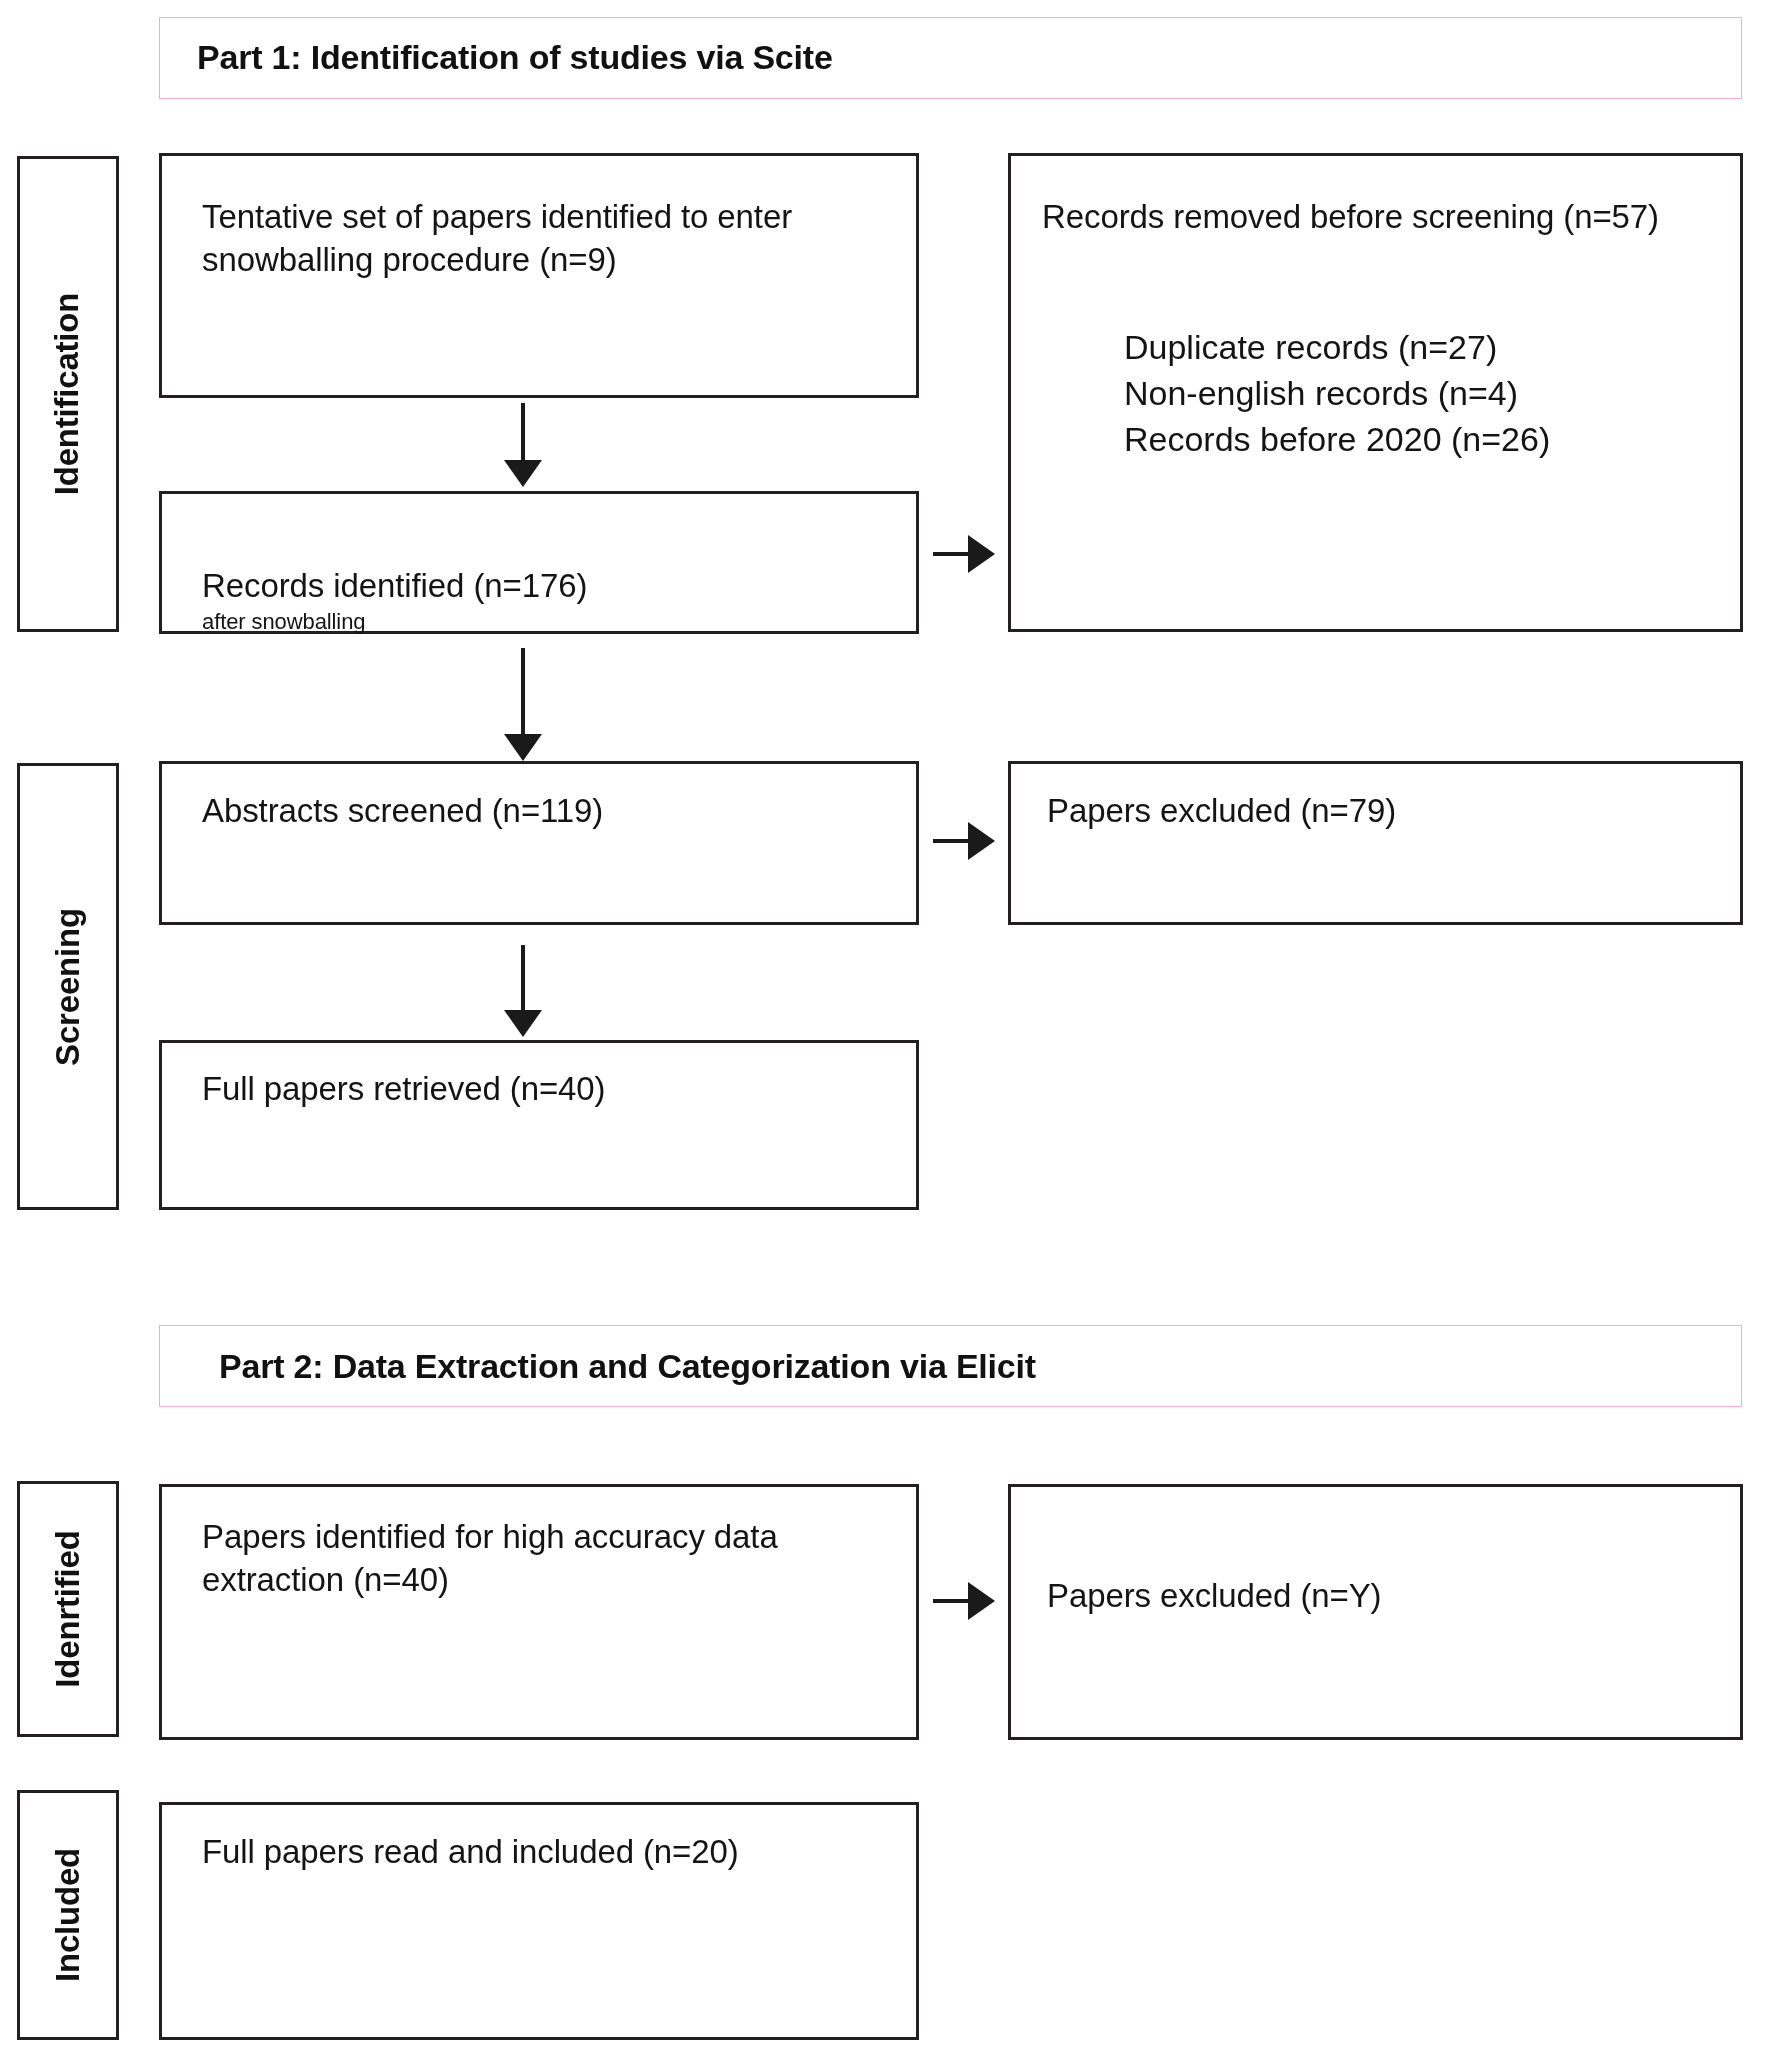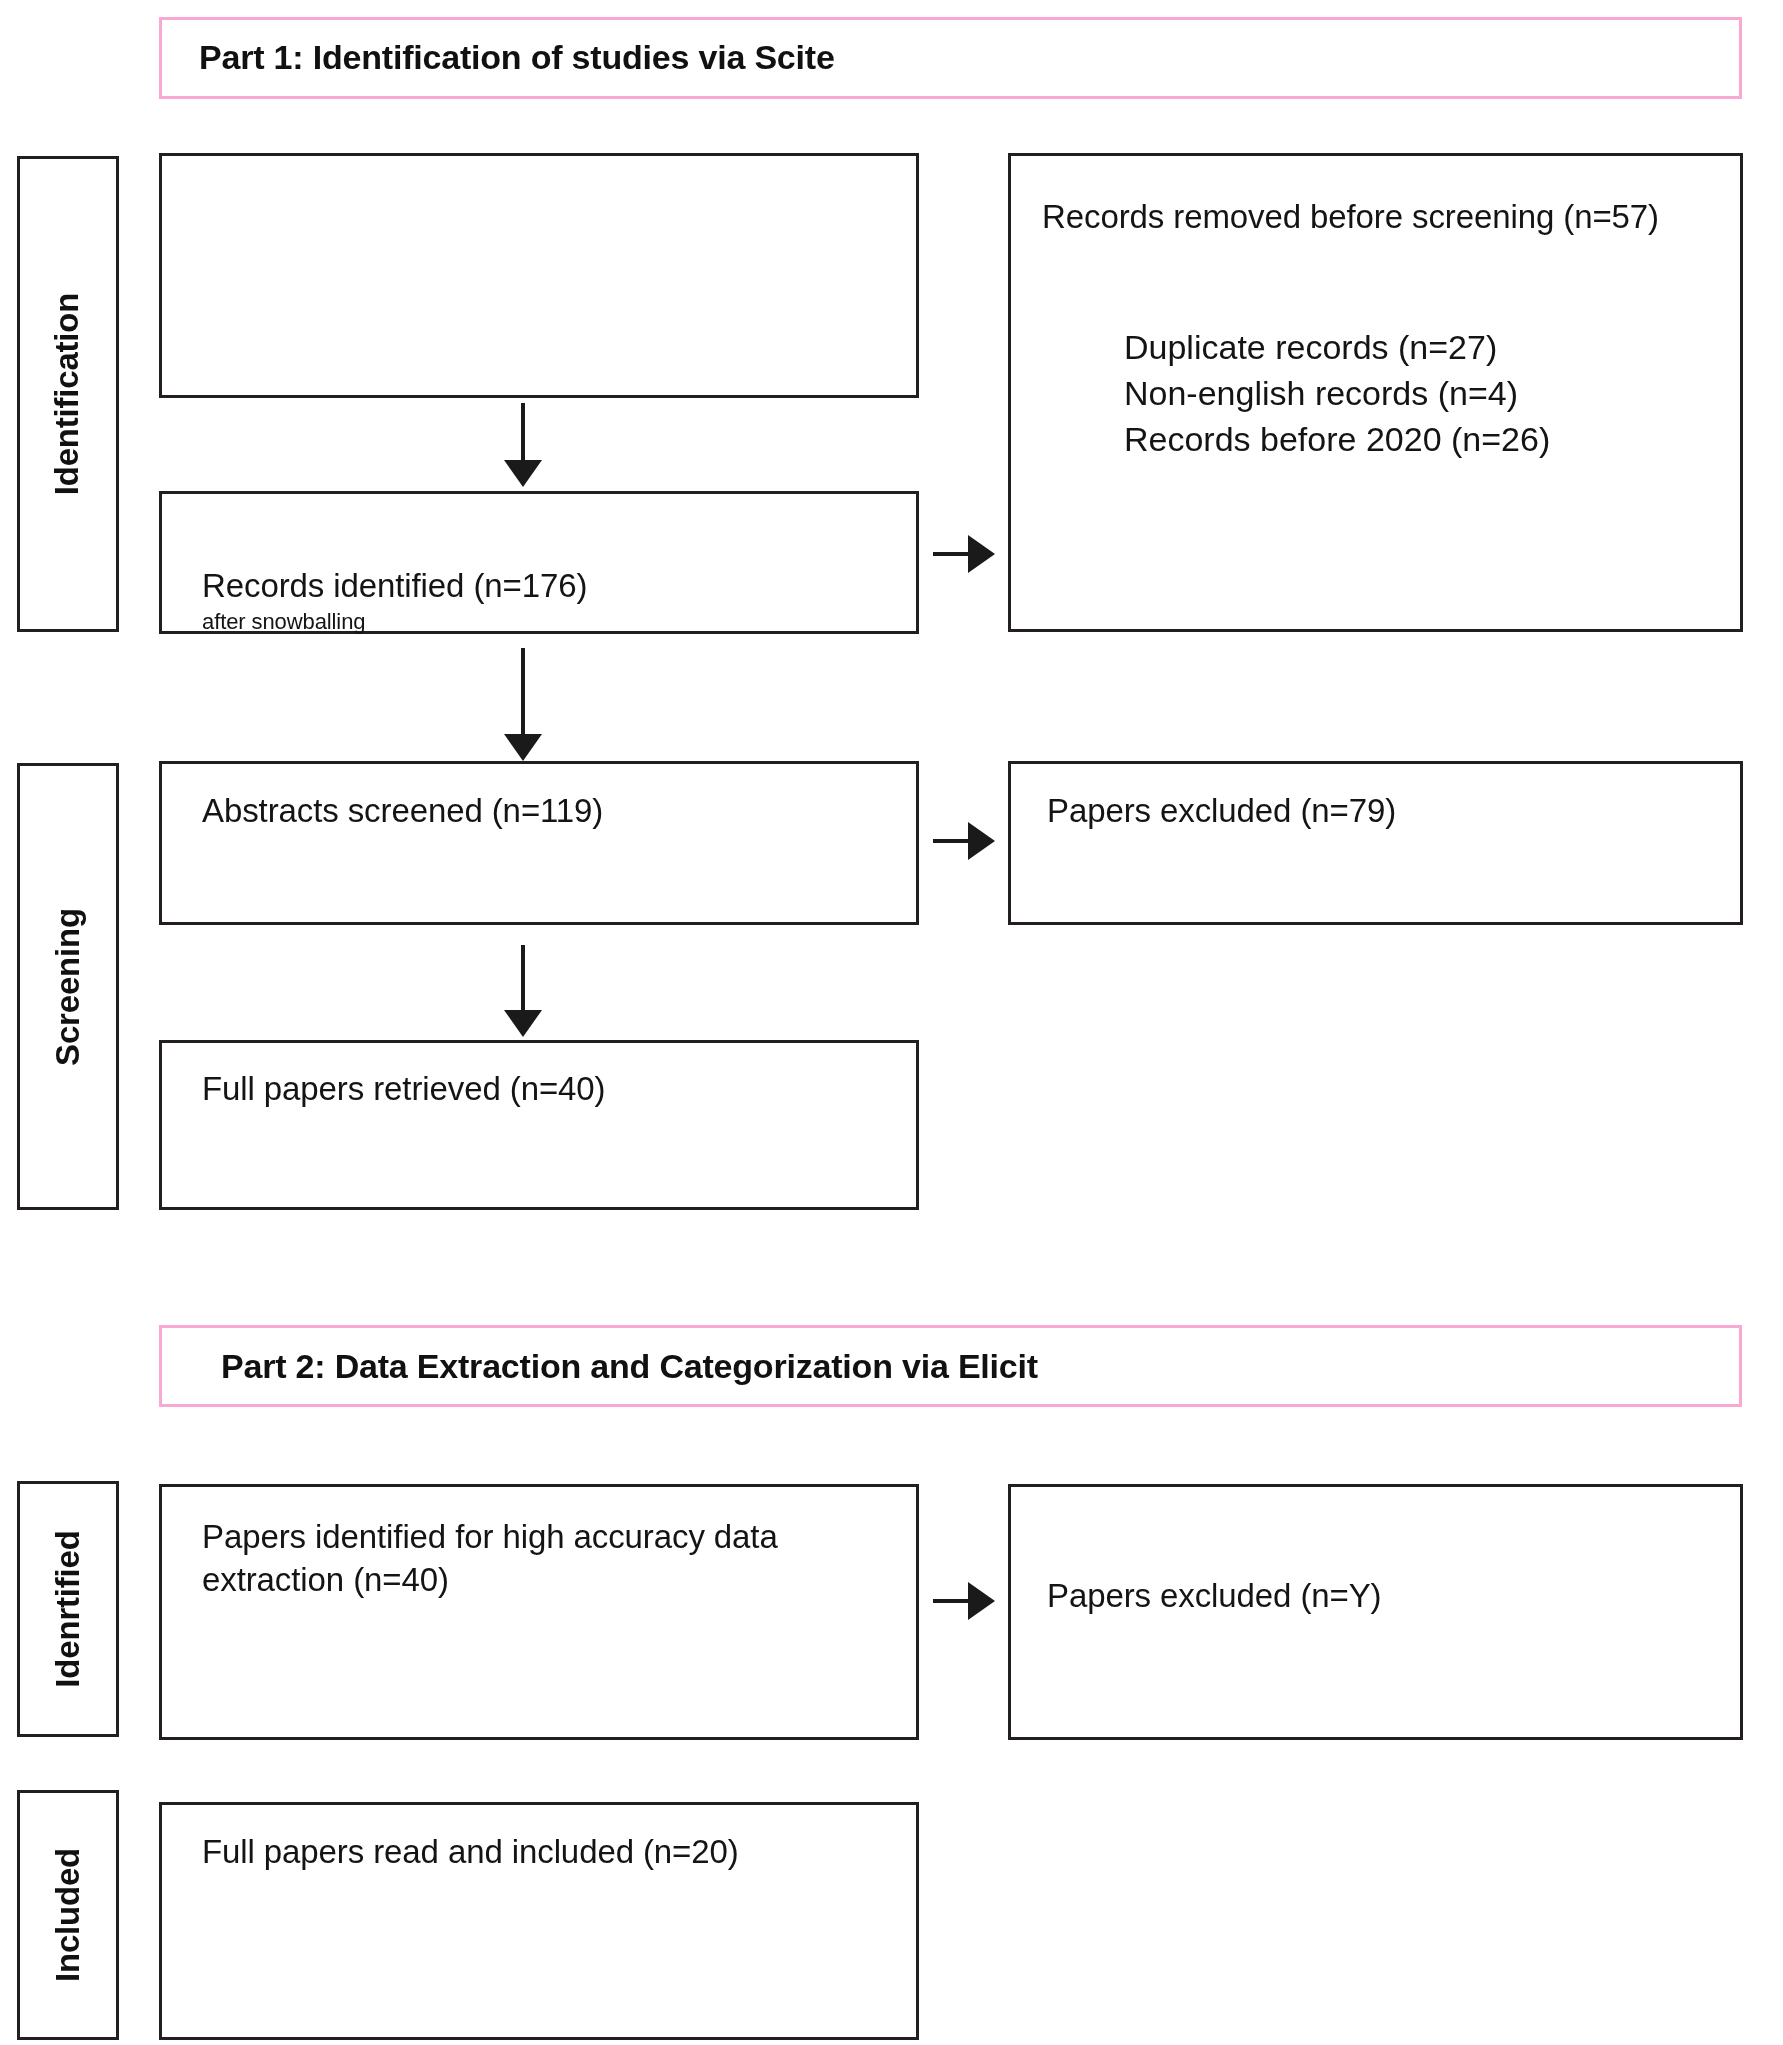--- a/index.html
+++ b/index.html
@@ -28,21 +28,21 @@
     position: absolute;
     box-sizing: border-box;
     font-size: 33px;
     line-height: 1.30;
     color: #141414;
     letter-spacing: -0.1px;
   }
   .header-box {
     position: absolute;
     box-sizing: border-box;
-    border: 3px solid #f9a8d4;
+    border: 1px solid #f9a8d4;
     background: #ffffff;
     display: flex;
     align-items: center;
   }
   .header-label {
     font-size: 34px;
     font-weight: bold;
     padding-left: 37px;
     color: #111111;
     letter-spacing: -0.2px;
@@ -129,20 +129,21 @@
   <div class="header-box" style="left:159px; top:16.7px; width:1583px; height:82px;">
     <span class="header-label">Part 1: Identification of studies via Scite</span>
   </div>
 
   <div class="stage-box" style="left:16.7px; top:156px; width:102px; height:476px;">
     <span class="stage-label">Identification</span>
   </div>
 
   <div class="box" style="left:159px; top:153px; width:760px; height:245px;">
   </div>
+  <div class="box-text" style="left:202px; top:196px; width:684px;">Tentative set of papers identified to enter snowballing procedure (n=9)</div>
 
   <div class="box" style="left:1008px; top:153px; width:735px; height:479px;">
   </div>
   <div class="box-text" style="left:1042px; top:196px; width:672px;">Records removed before screening (n=57)</div>
   <div class="sub-list" style="left:1124px; top:324px; width:601px;">
     <div>Duplicate records (n=27)</div>
     <div>Non-english records (n=4)</div>
     <div>Records before 2020 (n=26)</div>
   </div>
 

